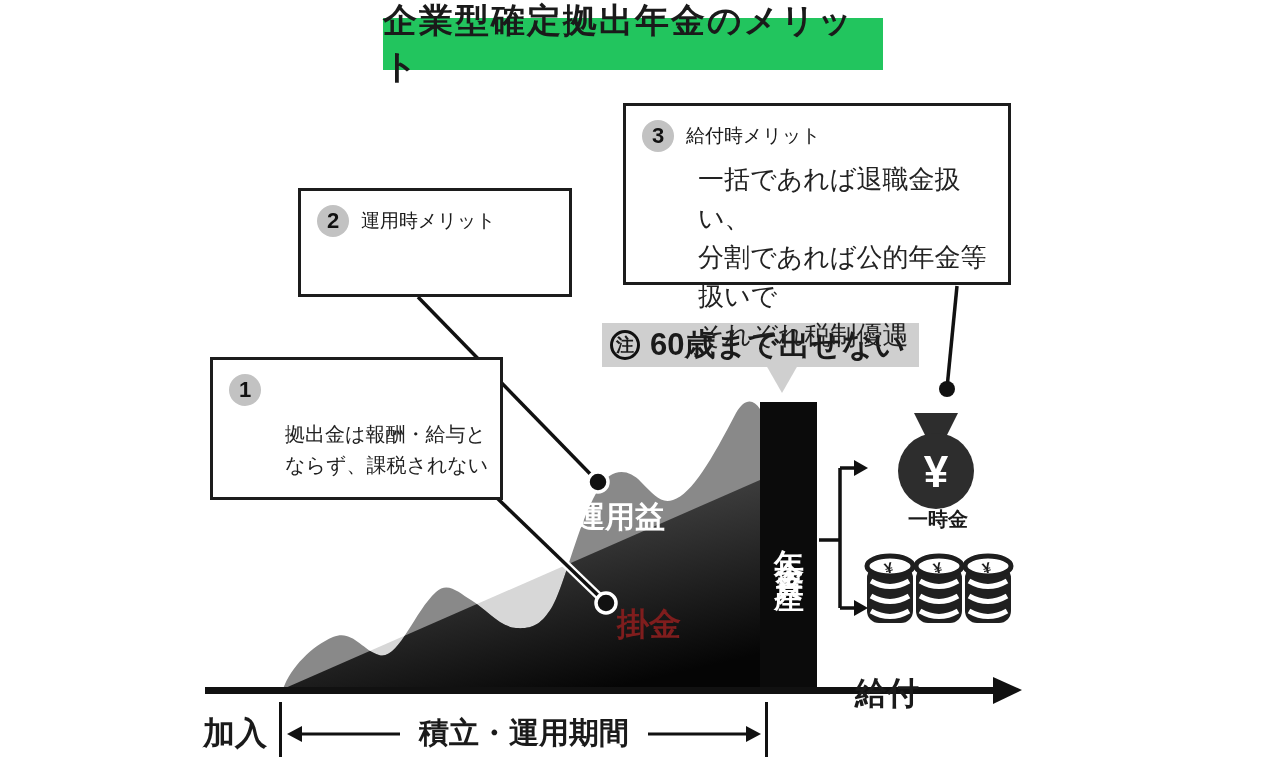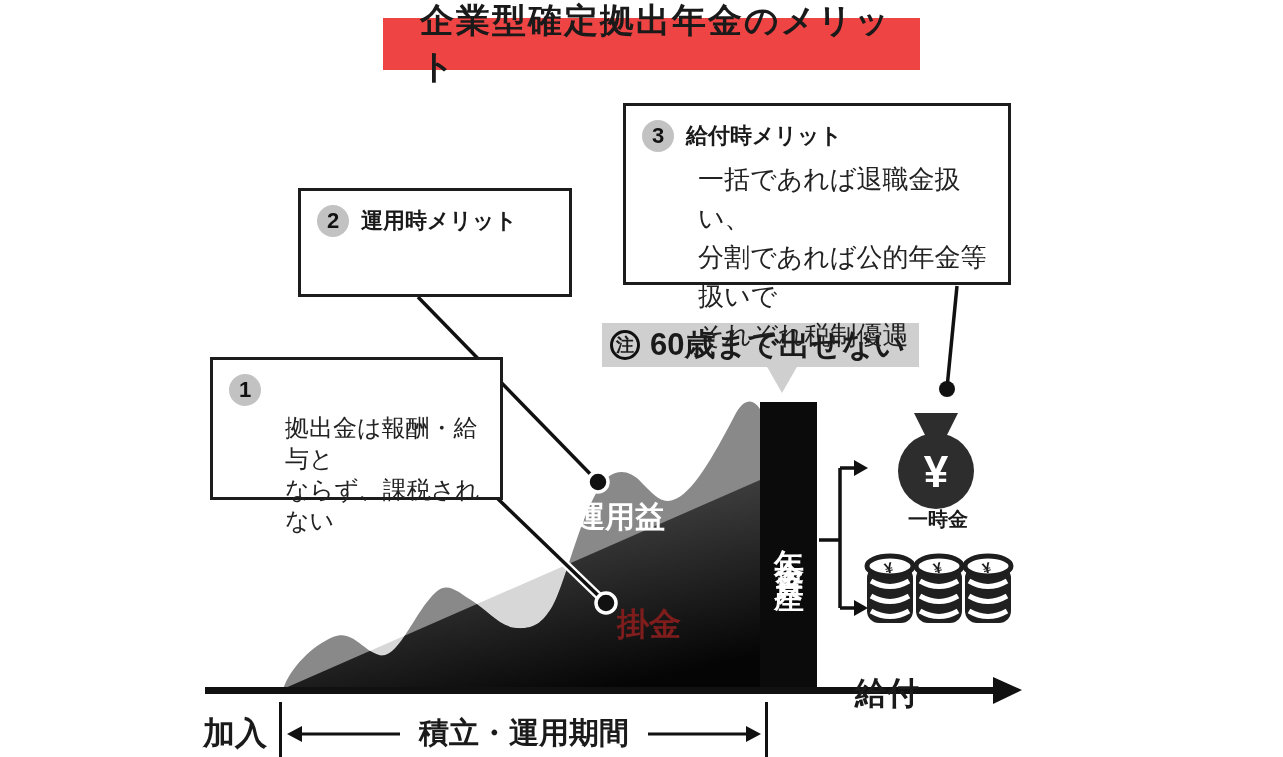--- a/index.html
+++ b/index.html
@@ -3,40 +3,40 @@
 <meta charset="utf-8">
 <style>
   html,body{margin:0;padding:0;background:#ffffff;}
   #stage{
     position:relative;width:1283px;height:757px;background:#ffffff;
     font-family:"Liberation Sans","DejaVu Sans",sans-serif;color:#1a1a1a;overflow:hidden;
   }
   .abs{position:absolute;}
   
   .title{
-    left:383px;top:18px;width:500px;height:52px;background:#ef4444;
-    display:flex;align-items:center;justify-content:center;
-    font-size:34px;font-weight:bold;letter-spacing:2px;padding-left:37px;
+    left:383px;top:18px;width:500px;height:52px;background:#22c55e;
+    display:flex;align-items:center;justify-content:center;
+    font-size:34px;font-weight:bold;letter-spacing:2px;
   }
   
   #art{position:absolute;left:0;top:0;z-index:1;}
   
   .callout{
     background:#ffffff;border:3px solid #1c1c1c;z-index:3;box-sizing:border-box;
   }
   .co-head{display:flex;align-items:center;gap:12px;}
   .co-num{
     flex:0 0 auto;width:32px;height:32px;border-radius:50%;background:#c2c2c2;
     display:flex;align-items:center;justify-content:center;
     font-size:22px;font-weight:bold;color:#111;
   }
-  .co-title{font-size:22px;font-weight:bold;white-space:nowrap;}
+  .co-title{font-size:19px;font-weight:normal;white-space:nowrap;}
   .co-body{white-space:pre-line;color:#222;}
   #box1{left:210px;top:357px;width:293px;height:143px;padding:14px 0 0 16px;}
-  #box1 .co-body{margin:6px 0 0 56px;font-size:24px;line-height:31px;}
+  #box1 .co-body{margin:13px 0 0 56px;font-size:20px;line-height:31px;}
   #box2{left:298px;top:188px;width:274px;height:109px;padding:14px 0 0 16px;}
   #box2 .co-body{margin:8px 0 0 56px;font-size:24px;line-height:30px;}
   #box3{left:623px;top:103px;width:388px;height:182px;padding:14px 0 0 16px;}
   #box3 .co-body{margin:8px 0 0 56px;font-size:26px;line-height:39px;}
   
   .note{
     left:602px;top:323px;height:44px;background:#cfcfcf;z-index:2;
     display:flex;align-items:center;gap:10px;padding:0 14px 0 8px;
   }
   .note-mark{

